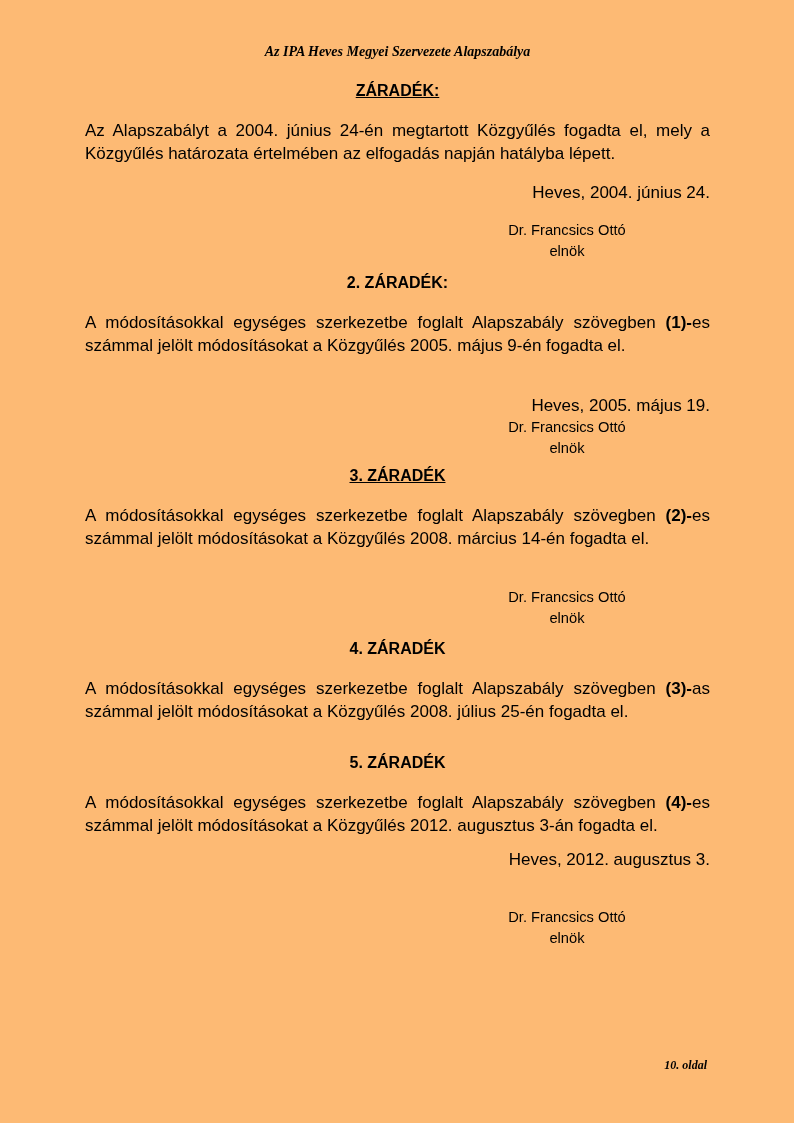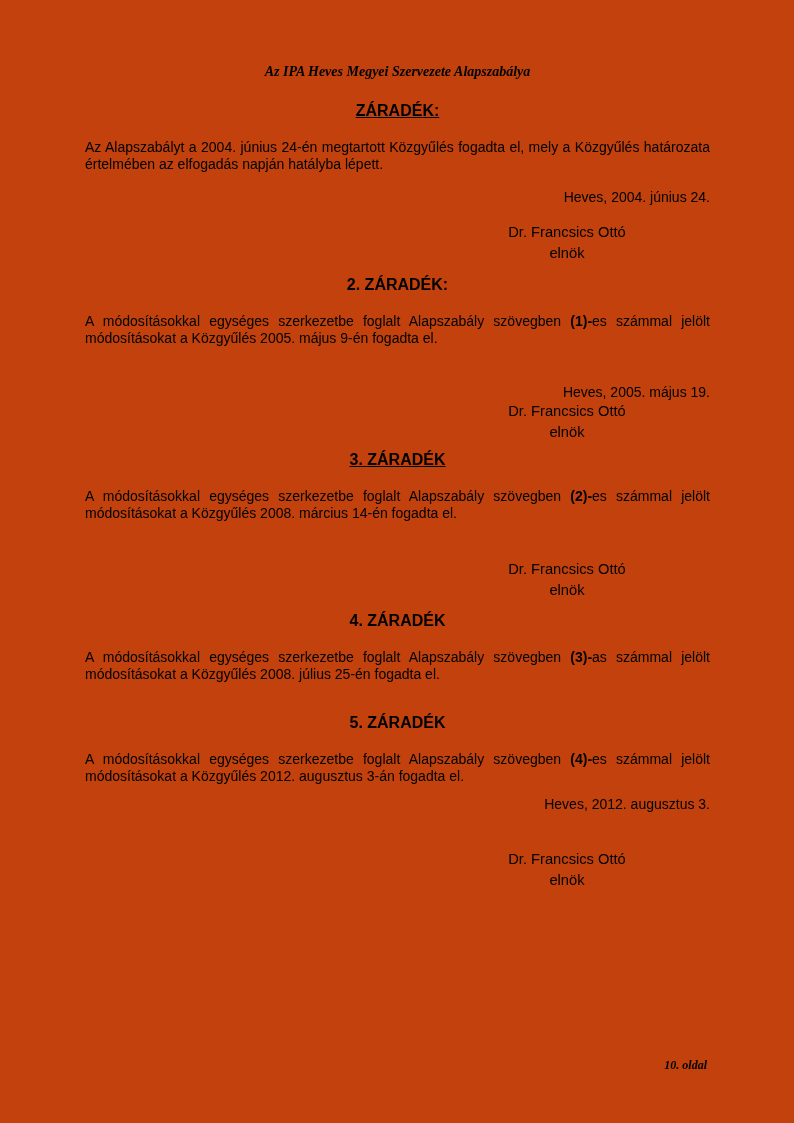--- a/index.html
+++ b/index.html
@@ -5,45 +5,45 @@
   html, body {
     margin: 0;
     padding: 0;
     background: #ffffff;
   }
   .page {
     position: relative;
     width: 794px;
     height: 1123px;
     margin: 0 auto;
-    background: #c2410c;
+    background: #fdba74;
     box-sizing: border-box;
-    padding: 64px 84px 0 85px;
+    padding: 44px 84px 0 85px;
     color: #000000;
     overflow: hidden;
   }
   .doc-header {
     font-family: "Liberation Serif", serif;
     font-weight: bold;
     font-style: italic;
     font-size: 14px;
     line-height: 16px;
     text-align: center;
   }
   .heading {
     font-family: "Liberation Sans", sans-serif;
     font-weight: bold;
     font-size: 16px;
     line-height: 18px;
     text-align: center;
   }
   .body-text {
     font-family: "Liberation Sans", sans-serif;
-    font-size: 14px;
-    line-height: 17px;
+    font-size: 17px;
+    line-height: 23px;
     margin: 0;
   }
   p.para {
     text-align: justify;
   }
   .bold-run {
     font-weight: bold;
   }
   .date-line {
     text-align: right;

